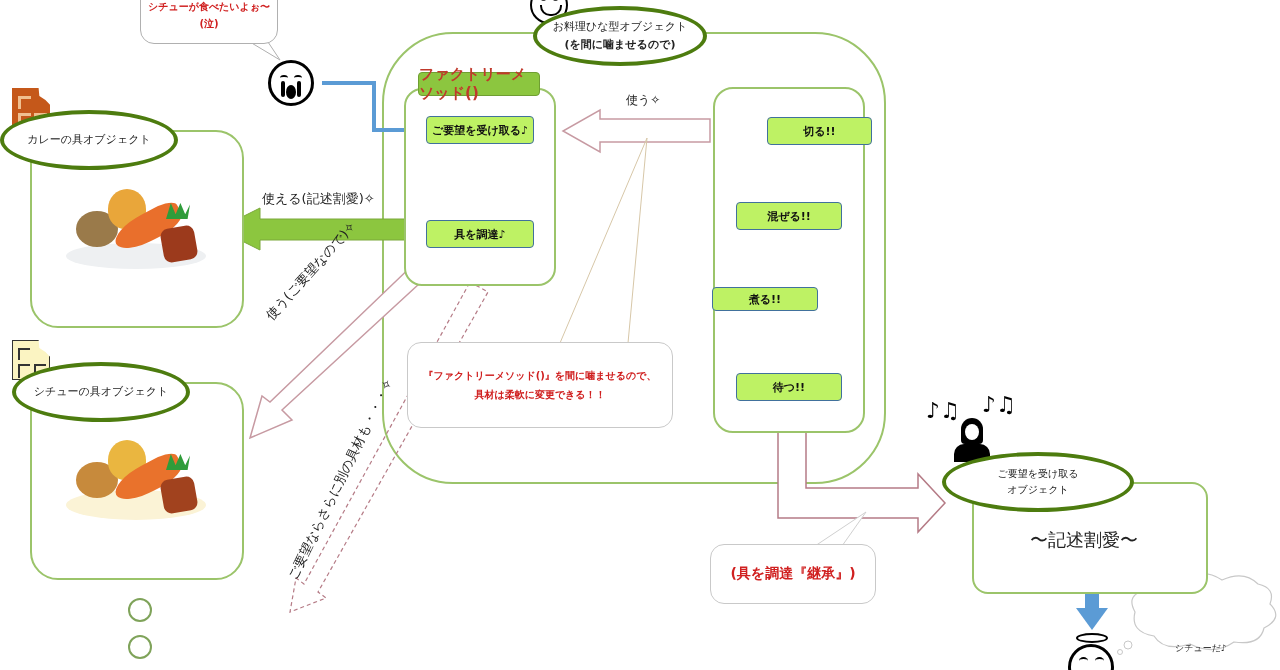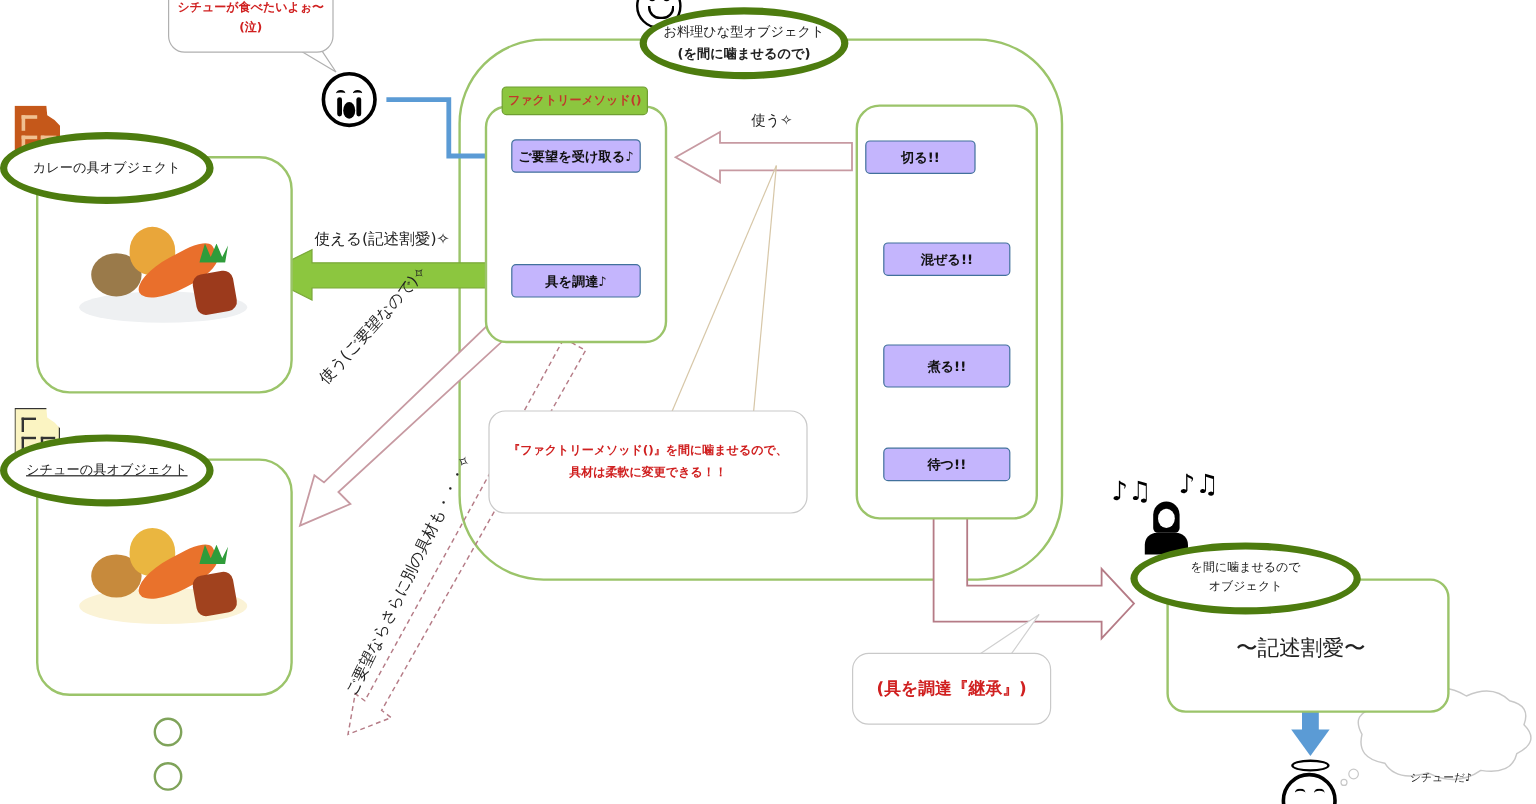--- a/index.html
+++ b/index.html
@@ -1,20 +1,20 @@
 <!DOCTYPE html>
 <html><head>
 <meta charset="utf-8">
 <style>
   html,body{margin:0;padding:0;background:#ffffff;}
   body{width:1280px;height:670px;position:relative;overflow:hidden;font-family:"DejaVu Sans",sans-serif;}
   .abs{position:absolute;}
   .panel{position:absolute;border:2px solid #9bc46a;border-radius:28px;background:#fff;box-sizing:border-box;}
-  .ellipse{position:absolute;border:6px solid #4d7c0f;border-radius:50%;background:#fff;box-sizing:border-box;display:flex;flex-direction:column;align-items:center;justify-content:center;text-align:center;font-size:11px;color:#222;line-height:1.6;}
-  .step{position:absolute;background:#c4b5fd;border:1px solid #41719c;border-radius:4px;box-sizing:border-box;display:flex;align-items:center;justify-content:center;font-size:11px;font-weight:bold;color:#111;}
+  .ellipse{position:absolute;border:4px solid #4d7c0f;border-radius:50%;background:#fff;box-sizing:border-box;display:flex;flex-direction:column;align-items:center;justify-content:center;text-align:center;font-size:11px;color:#222;line-height:1.6;}
+  .step{position:absolute;background:#bef264;border:1px solid #41719c;border-radius:4px;box-sizing:border-box;display:flex;align-items:center;justify-content:center;font-size:11px;font-weight:bold;color:#111;}
   .callout{position:absolute;border:1px solid #c9c9c9;border-radius:14px;background:#fff;box-sizing:border-box;display:flex;align-items:center;justify-content:center;text-align:center;font-weight:bold;color:#d02020;}
   .lbl{position:absolute;font-size:13px;color:#222;white-space:nowrap;}
   svg{position:absolute;left:0;top:0;overflow:visible;}
 </style>
 </head>
 <body>
 
 <svg width="1280" height="670">
 
   <rect x="383" y="33" width="502" height="450" rx="70" fill="#fff" stroke="#9bc46a" stroke-width="2"></rect>
@@ -79,32 +79,32 @@
   <div class="abs" style="left:8px;top:6px;width:5px;height:5px;border:1.5px solid #000;border-radius:50%;"></div>
   <div class="abs" style="left:20px;top:6px;width:5px;height:5px;border:1.5px solid #000;border-radius:50%;"></div>
   <div class="abs" style="left:8px;top:17px;width:18px;height:9px;border:2px solid #000;border-top:none;border-radius:0 0 10px 10px;"></div>
 </div>
 <div class="ellipse" style="left:533px;top:6px;width:174px;height:60px;">
   <span>お料理ひな型オブジェクト</span>
   <span style="font-weight:bold;">(を間に噛ませるので)</span>
 </div>
 
 <div class="panel" style="left:404px;top:88px;width:152px;height:198px;border-radius:18px;"></div>
-<div class="abs" style="left:418px;top:72px;width:122px;height:24px;background:#8cc63f;border:1px solid #6f9e32;border-radius:4px;box-sizing:border-box;display:flex;align-items:center;justify-content:center;font-size:10px;font-weight:bold;color:#c0392b;">ファクトリーメソッド()</div>
+<div class="abs" style="left:418px;top:72px;width:122px;height:24px;background:#8cc63f;border:1px solid #6f9e32;border-radius:4px;box-sizing:border-box;display:flex;align-items:center;justify-content:center;font-size:15px;font-weight:bold;color:#c0392b;">ファクトリーメソッド()</div>
 <div class="step" style="left:426px;top:116px;width:108px;height:28px;">ご要望を受け取る♪</div>
 <div class="step" style="left:426px;top:220px;width:108px;height:28px;">具を調達♪</div>
 
 <div class="lbl" style="left:626px;top:92px;font-size:12px;">
   <span>使う</span><span style="font-size:12px;">✧</span>
 </div>
 
 <div class="panel" style="left:713px;top:87px;width:152px;height:346px;border-radius:20px;"></div>
-<div class="step" style="left:721px;top:117px;width:92px;height:28px;">切る!!</div>
+<div class="step" style="left:767px;top:117px;width:105px;height:28px;">切る!!</div>
 <div class="step" style="left:736px;top:202px;width:106px;height:28px;">混ぜる!!</div>
-<div class="step" style="left:736px;top:287px;width:106px;height:36px;">煮る!!</div>
+<div class="step" style="left:712px;top:287px;width:106px;height:24px;">煮る!!</div>
 <div class="step" style="left:736px;top:373px;width:106px;height:28px;">待つ!!</div>
 
 <div class="callout" style="left:407px;top:342px;width:266px;height:86px;font-size:10px;padding:0 14px;line-height:1.9;">
   <span>『ファクトリーメソッド()』を間に噛ませるので、具材は柔軟に変更できる！！</span>
 </div>
 
 <div class="panel" style="left:30px;top:130px;width:214px;height:198px;"></div>
 <div class="abs" style="left:12px;top:88px;width:38px;height:40px;background:#c5581a;clip-path:polygon(0 0,70% 0,72% 20%,88% 30%,100% 42%,100% 100%,0 100%);">
   <div class="abs" style="left:6px;top:8px;width:10px;height:10px;border-left:3px solid #f0c090;border-top:3px solid #f0c090;"></div>
   <div class="abs" style="left:6px;top:25px;width:10px;height:12px;border-left:3px solid #f0c090;border-top:3px solid #f0c090;"></div>
@@ -124,21 +124,21 @@
 <div class="lbl" style="left:262px;top:190px;">
   <span>使える(記述割愛)</span><span>✧</span>
 </div>
 
 <div class="panel" style="left:30px;top:382px;width:214px;height:198px;"></div>
 <div class="abs" style="left:12px;top:340px;width:38px;height:40px;background:#fbf4c2;border:1.5px solid #333;box-sizing:border-box;clip-path:polygon(0 0,70% 0,72% 20%,88% 30%,100% 42%,100% 100%,0 100%);">
   <div class="abs" style="left:5px;top:7px;width:10px;height:10px;border-left:2px solid #333;border-top:2px solid #333;"></div>
   <div class="abs" style="left:5px;top:23px;width:10px;height:12px;border-left:2px solid #333;border-top:2px solid #333;"></div>
   <div class="abs" style="left:21px;top:23px;width:10px;height:12px;border-left:2px solid #333;border-top:2px solid #333;"></div>
 </div>
-<div class="ellipse" style="left:0px;top:362px;width:178px;height:60px;text-decoration:underline;">
+<div class="ellipse" style="left:12px;top:362px;width:178px;height:60px;">
   <span>シチューの具オブジェクト</span>
 </div>
 <div class="abs" style="left:66px;top:436px;width:140px;height:90px;">
   <div class="abs" style="left:0;top:54px;width:140px;height:30px;background:#fbf3d6;border-radius:50%;"></div>
   <div class="abs" style="left:10px;top:26px;width:42px;height:36px;background:#c78a3c;border-radius:50%;"></div>
   <div class="abs" style="left:42px;top:4px;width:38px;height:40px;background:#eab640;border-radius:50% 50% 45% 45%;"></div>
   <div class="abs" style="left:46px;top:28px;width:72px;height:28px;background:#e9722c;border-radius:50% 30% 40% 50%;transform:rotate(-28deg);"></div>
   <div class="abs" style="left:100px;top:18px;width:24px;height:16px;background:#2f9c3a;clip-path:polygon(0 100%,20% 0,40% 70%,60% 0,80% 70%,100% 10%,90% 100%);"></div>
   <div class="abs" style="left:96px;top:42px;width:34px;height:34px;background:#a1421e;border-radius:8px;transform:rotate(-10deg);"></div>
 </div>
@@ -156,21 +156,21 @@
 
 <div class="panel" style="left:972px;top:482px;width:236px;height:112px;border-radius:16px;"></div>
 <div class="abs" style="left:926px;top:398px;font-size:22px;color:#000;">♪♫</div>
 <div class="abs" style="left:982px;top:392px;font-size:22px;color:#000;">♪♫</div>
 <div class="abs" style="left:954px;top:418px;width:36px;height:44px;">
   <div class="abs" style="left:7px;top:0;width:22px;height:26px;background:#000;border-radius:11px 11px 4px 4px;"></div>
   <div class="abs" style="left:11px;top:6px;width:14px;height:16px;background:#fff;border-radius:50%;"></div>
   <div class="abs" style="left:0;top:26px;width:36px;height:18px;background:#000;border-radius:10px 10px 0 0;"></div>
 </div>
 <div class="ellipse" style="left:942px;top:452px;width:192px;height:60px;font-size:10px;">
-  <span>を間に噛ませるので</span>
+  <span>ご要望を受け取る</span>
   <span>オブジェクト</span>
 </div>
 <div class="abs" style="left:1030px;top:528px;font-size:18px;color:#222;">〜記述割愛〜</div>
 
 <div class="abs" style="left:1076px;top:633px;width:32px;height:10px;border:2px solid #000;border-radius:50%;box-sizing:border-box;"></div>
 <div class="abs" style="left:1068px;top:644px;width:46px;height:46px;border:3px solid #000;border-radius:50%;box-sizing:border-box;background:#fff;">
   <div class="abs" style="left:8px;top:10px;width:9px;height:6px;border-top:2.5px solid #000;border-radius:50%;"></div>
   <div class="abs" style="left:24px;top:10px;width:9px;height:6px;border-top:2.5px solid #000;border-radius:50%;"></div>
 </div>
 <div class="abs" style="left:1175px;top:642px;font-size:9px;color:#222;">シチューだ♪</div>

